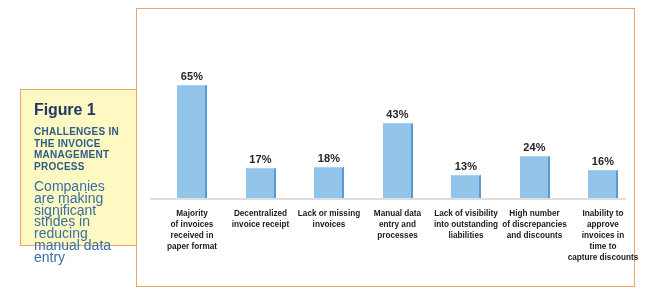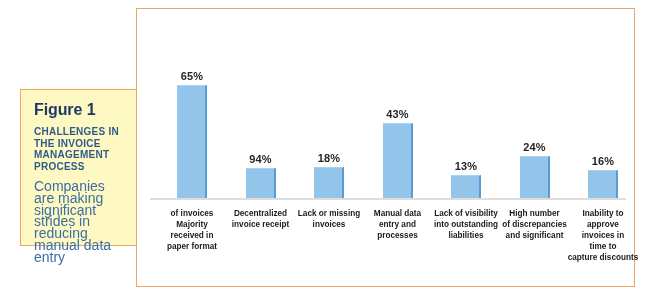--- a/index.html
+++ b/index.html
@@ -144,28 +144,28 @@
 
 <div id="figure-frame"></div>
 
 <div id="plot-area">
   <div id="axis-line"></div>
   <div id="bars-layer">
       <div class="bar-group" style="left: 14px;">
         <div class="bar-value" style="bottom: 116px;">65%</div>
         <div class="bar-rect" title="Majority of invoices received in paper format: 65%" style="height: 113px;"></div>
         <div class="bar-label">
+          <div>Majority</div>
           <div>of invoices</div>
-          <div>Majority</div>
           <div>received in</div>
           <div>paper format</div>
         </div>
       </div>
       <div class="bar-group" style="left: 82.5px;">
-        <div class="bar-value" style="bottom: 32.5538px;">94%</div>
+        <div class="bar-value" style="bottom: 32.5538px;">17%</div>
         <div class="bar-rect" title="Decentralized invoice receipt: 17%" style="height: 29.5538px;"></div>
         <div class="bar-label">
           <div>Decentralized</div>
           <div>invoice receipt</div>
         </div>
       </div>
       <div class="bar-group" style="left: 151px;">
         <div class="bar-value" style="bottom: 34.2923px;">18%</div>
         <div class="bar-rect" title="Lost or missing invoices: 18%" style="height: 31.2923px;"></div>
         <div class="bar-label">
@@ -190,21 +190,21 @@
           <div>into outstanding</div>
           <div>liabilities</div>
         </div>
       </div>
       <div class="bar-group" style="left: 356.5px;">
         <div class="bar-value" style="bottom: 44.7231px;">24%</div>
         <div class="bar-rect" title="High number of discrepancies and exceptions: 24%" style="height: 41.7231px;"></div>
         <div class="bar-label">
           <div>High number</div>
           <div>of discrepancies</div>
-          <div>and significant</div>
+          <div>and discounts</div>
         </div>
       </div>
       <div class="bar-group" style="left: 425px;">
         <div class="bar-value" style="bottom: 30.8154px;">16%</div>
         <div class="bar-rect" title="Inability to approve invoices in time to capture discounts: 16%" style="height: 27.8154px;"></div>
         <div class="bar-label">
           <div>Inability to</div>
           <div>approve</div>
           <div>invoices in</div>
           <div>time to</div>

